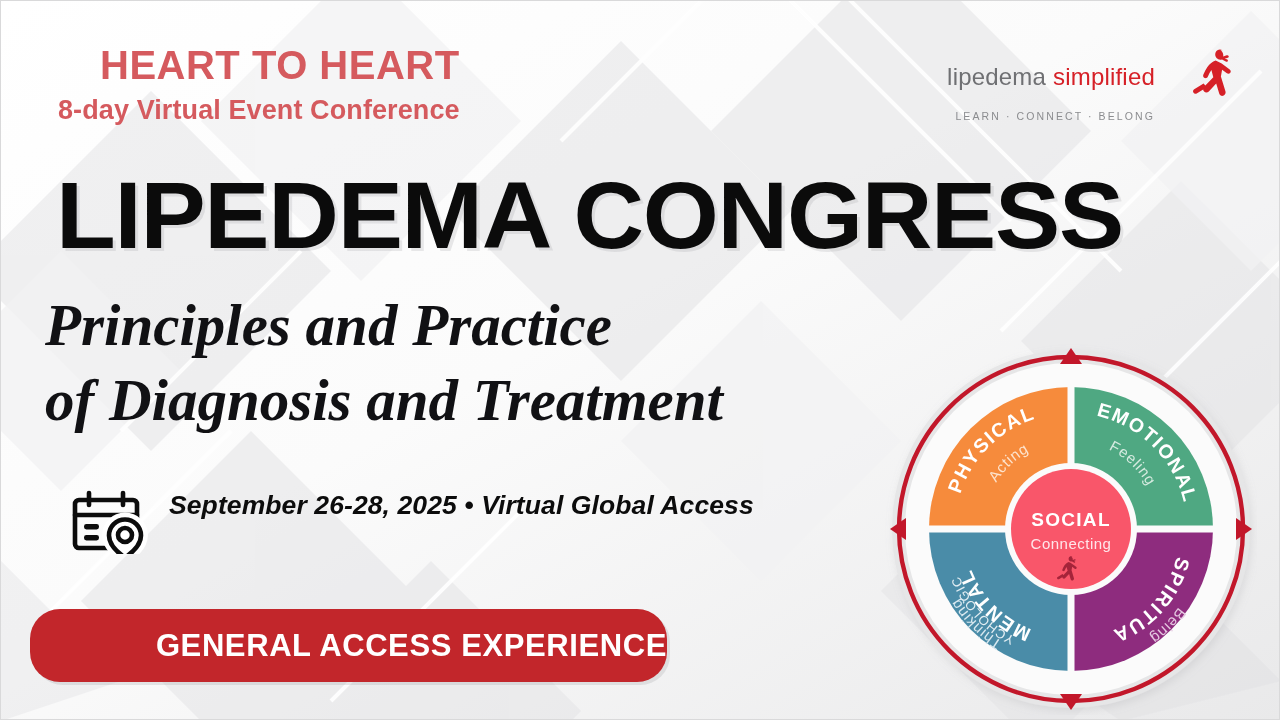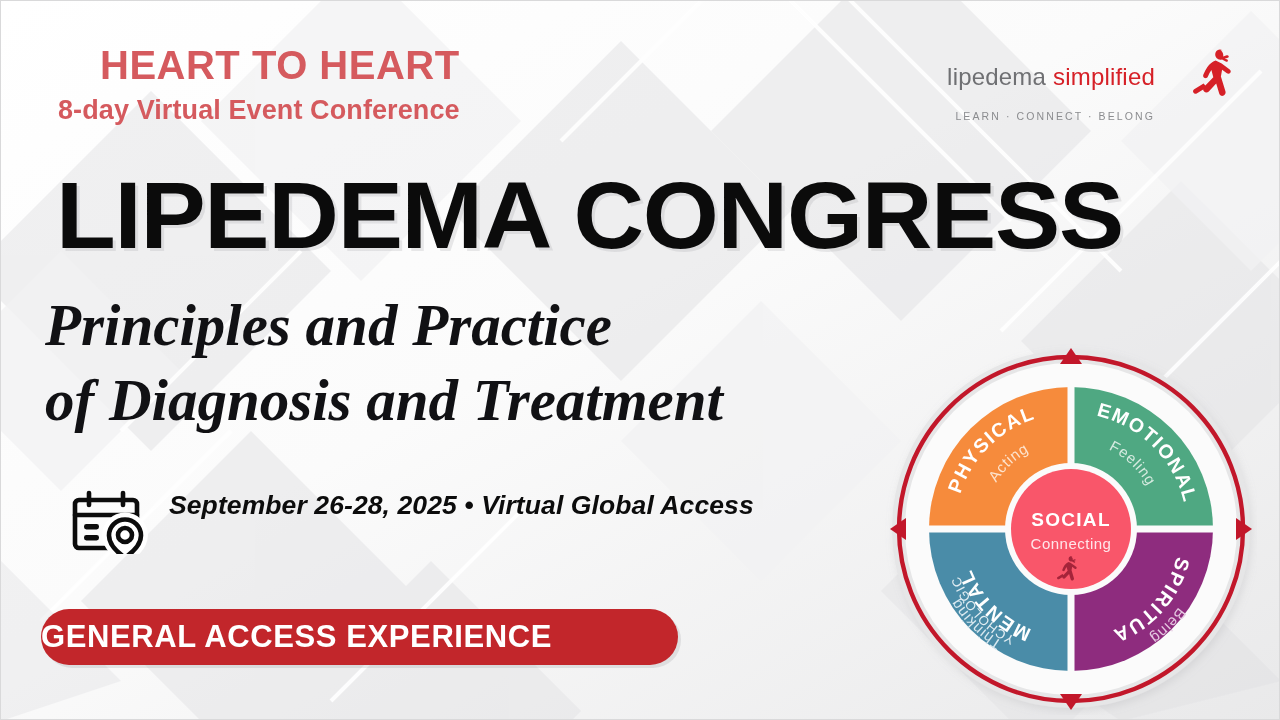--- a/index.html
+++ b/index.html
@@ -107,29 +107,29 @@
     font-weight: 700;
     letter-spacing: 0.1px;
     color: #0c0c0c;
     margin-left: 14px;
     white-space: nowrap;
   }
 
   
   .cta-pill {
     position: absolute;
-    left: 40px;
+    left: 29px;
     top: 608px;
     width: 637px;
-    height: 56px;
+    height: 73px;
     border-radius: 30px;
     background: #c2262b;
     display: flex;
     align-items: center;
-    justify-content: flex-start;
+    justify-content: flex-end;
     box-shadow: 3px 3px 0 rgba(150,150,155,0.22);
   }
   .cta-label {
     color: #ffffff;
     font-size: 31px;
     font-weight: 700;
     letter-spacing: 0.6px;
     white-space: nowrap;
   }
 

